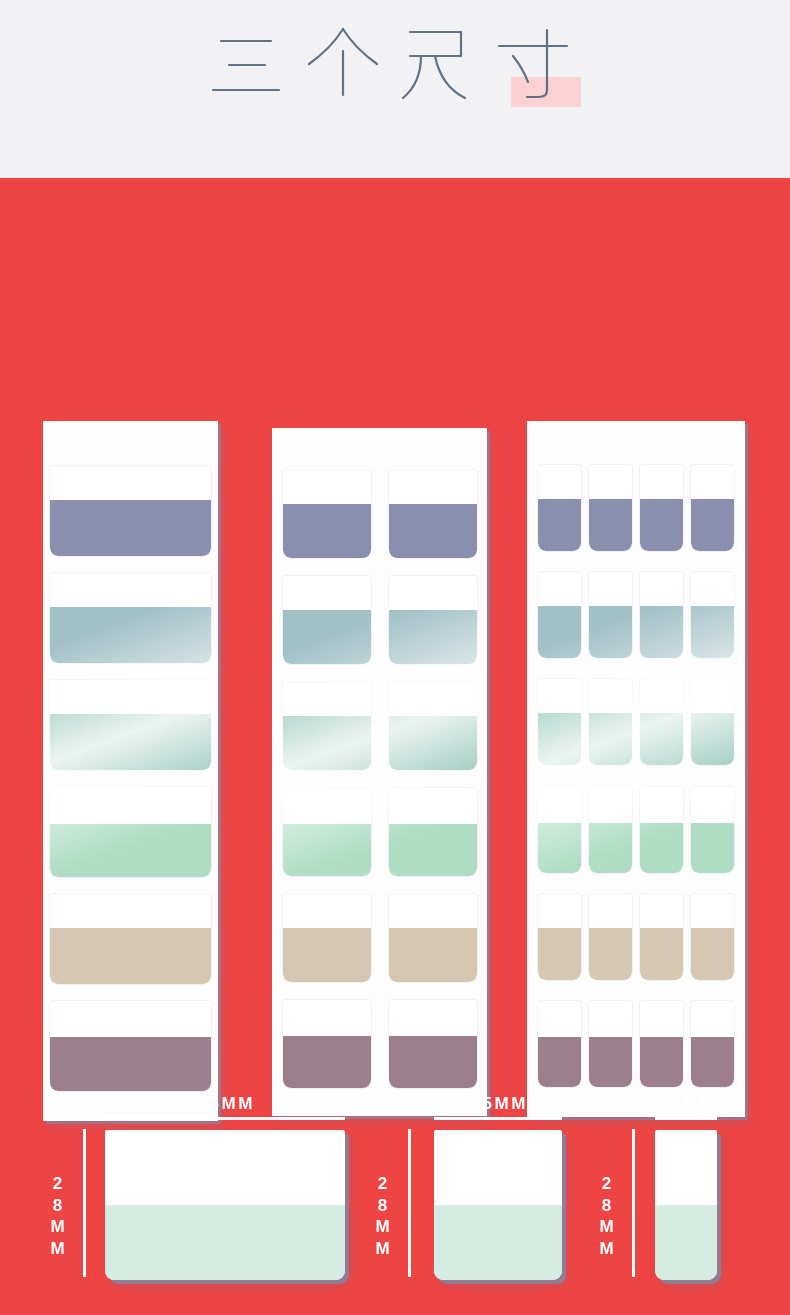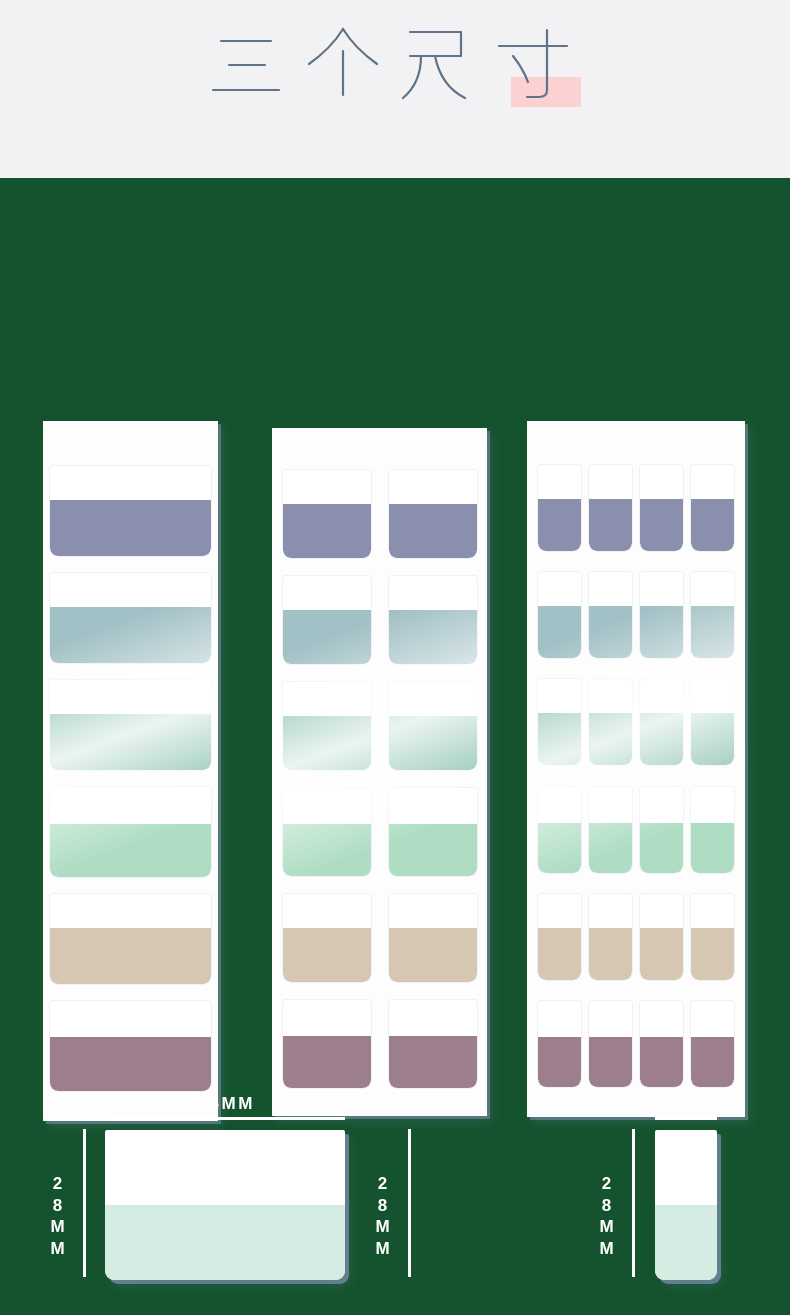--- a/index.html
+++ b/index.html
@@ -65,21 +65,21 @@
     letter-spacing: 17px;
     font-weight: 400;
     text-indent: 17px;
   }
 
   
   .stage {
     position: relative;
     width: 790px;
     height: 1137px;
-    background: #14532d;
+    background: #ef4444;
   }
 
   .sheet {
     position: absolute;
     background: #fdfdfe;
     box-shadow:
        3px 3px 0 0 rgba(123,145,173,0.55),
        5px 6px 10px 0 rgba(110,125,155,0.25);
   }
   .sheet::after {
@@ -416,20 +416,27 @@
     <div class="size-group" style="left:105px; width:240px;">
       <div class="size-top-label">45MM</div>
       <div class="size-top-rule"></div>
       <div class="size-card" style="width:240px; height:150px;">
         <div class="size-card-bottom"></div>
       </div>
     </div>
     <div class="size-left-rule" style="left:83px; bottom:38px; height:148px;"></div>
     <div class="size-side-label" style="left:49px; bottom:55px;">28MM</div>
 
+    <div class="size-group" style="left:434px; width:128px;">
+      <div class="size-top-label">25MM</div>
+      <div class="size-top-rule"></div>
+      <div class="size-card" style="width:128px; height:150px;">
+        <div class="size-card-bottom"></div>
+      </div>
+    </div>
     <div class="size-left-rule" style="left:408px; bottom:38px; height:148px;"></div>
     <div class="size-side-label" style="left:374px; bottom:55px;">28MM</div>
 
     <div class="size-group" style="left:655px; width:62px;">
       <div class="size-top-label">12MM</div>
       <div class="size-top-rule"></div>
       <div class="size-card" style="width:62px; height:150px;">
         <div class="size-card-bottom"></div>
       </div>
     </div>

